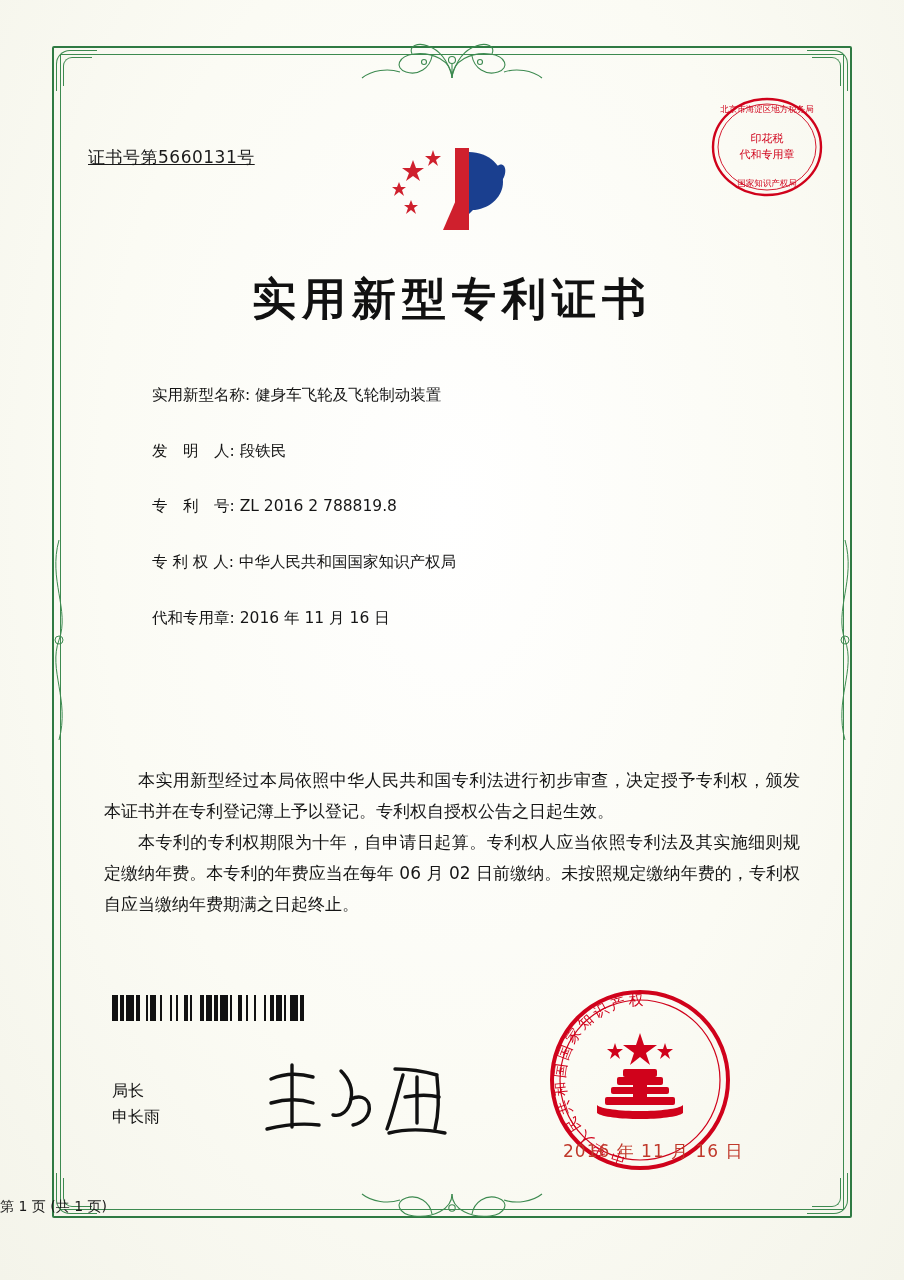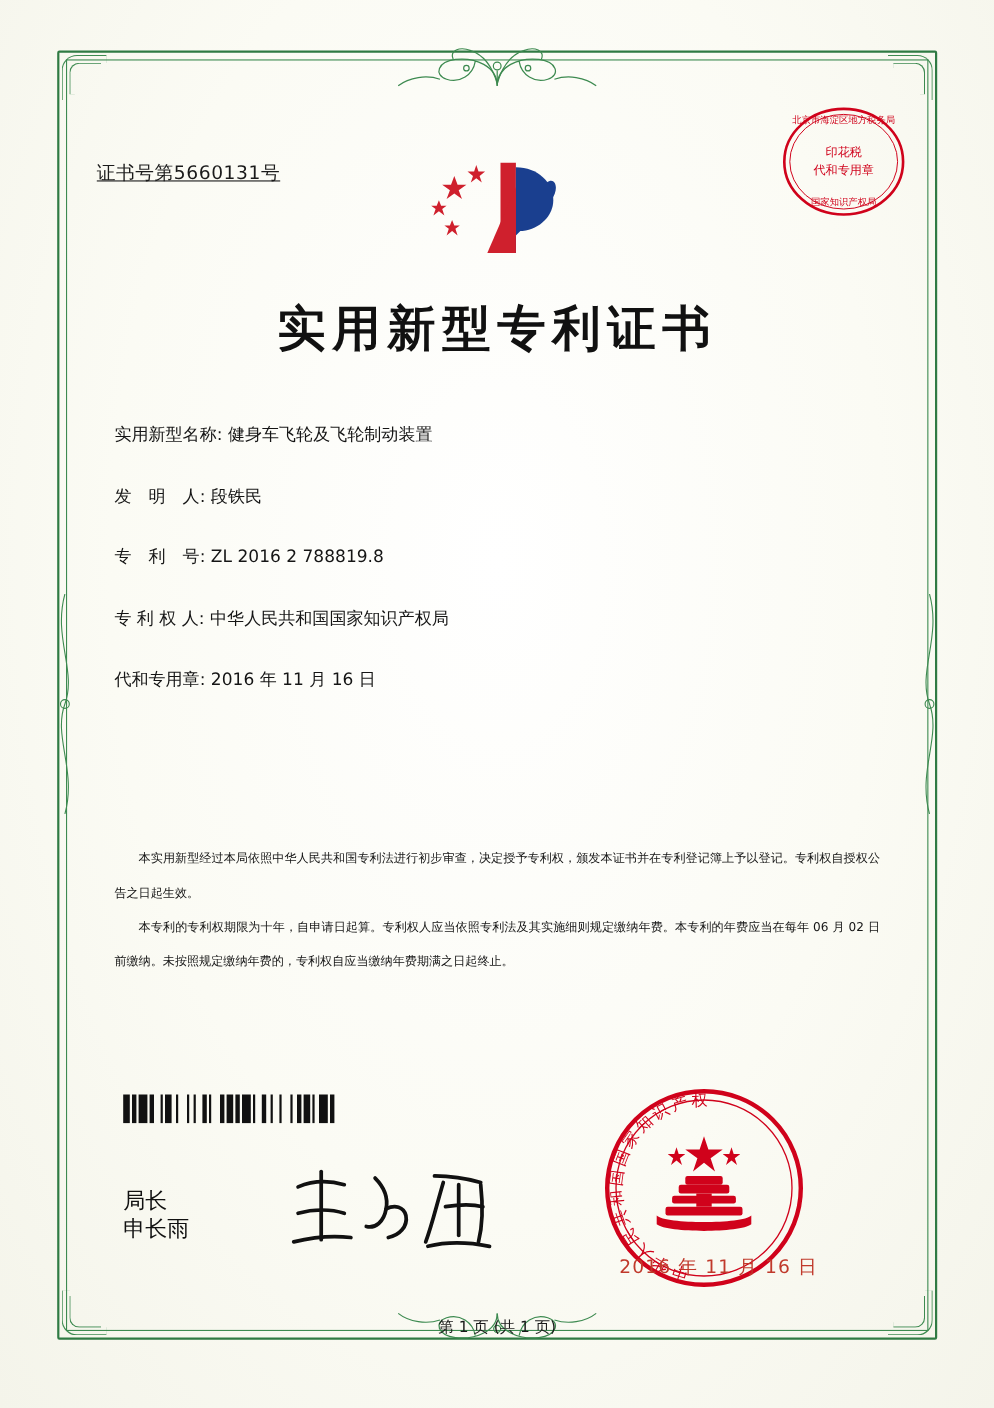--- a/index.html
+++ b/index.html
@@ -79,54 +79,54 @@
     position:absolute;left:0;right:0;top:270px;
     text-align:center;
     font-size:44px;font-weight:bold;letter-spacing:6px;
     color:#111;
     font-family:"DejaVu Sans","Liberation Sans",sans-serif;
   }
   .fields{
     position:absolute;left:104px;top:385px;right:100px;
     font-size:15.5px;color:#151515;
   }
-  .field{margin-bottom:34px;line-height:1.4;}
+  .field{margin-bottom:34px;line-height:1.4;margin-left:48px;}
   .field .lab{letter-spacing:0;}
   .body-text{
     position:absolute;left:104px;right:104px;top:765px;
-    font-size:11px;line-height:31px;color:#151515;
+    font-size:17px;line-height:31px;color:#151515;
     text-align:justify;
   }
   .body-text p{margin:0;text-indent:2em;}
   .barcode{
     position:absolute;left:112px;top:995px;
     width:250px;height:26px;
     display:flex;align-items:stretch;
   }
   .barcode i{display:block;height:100%;background:#111;}
   .officer{
     position:absolute;left:112px;top:1078px;
-    font-size:20px;line-height:26px;color:#111;
+    font-size:16px;line-height:26px;color:#111;
   }
   .signature{
     position:absolute;left:255px;top:1055px;
     width:220px;height:90px;
   }
   .seal-bottom{
     position:absolute;left:545px;top:985px;
     width:190px;height:190px;
   }
   .seal-date{
     position:absolute;left:563px;top:1140px;
     font-size:17px;color:#c0392b;letter-spacing:1px;
     font-family:"DejaVu Sans","Liberation Sans",sans-serif;
   }
   .footer{
     position:absolute;left:0;right:0;top:1198px;
-    text-align:center;font-size:14px;color:#1a1a1a;
+    font-size:14px;color:#1a1a1a;
   }
 </style>
 </head>
 <body>
 
 <div class="page">
 
   <div class="frame-outer"></div>
   <div class="frame-inner"></div>
   <div class="corner c-tl"></div>

